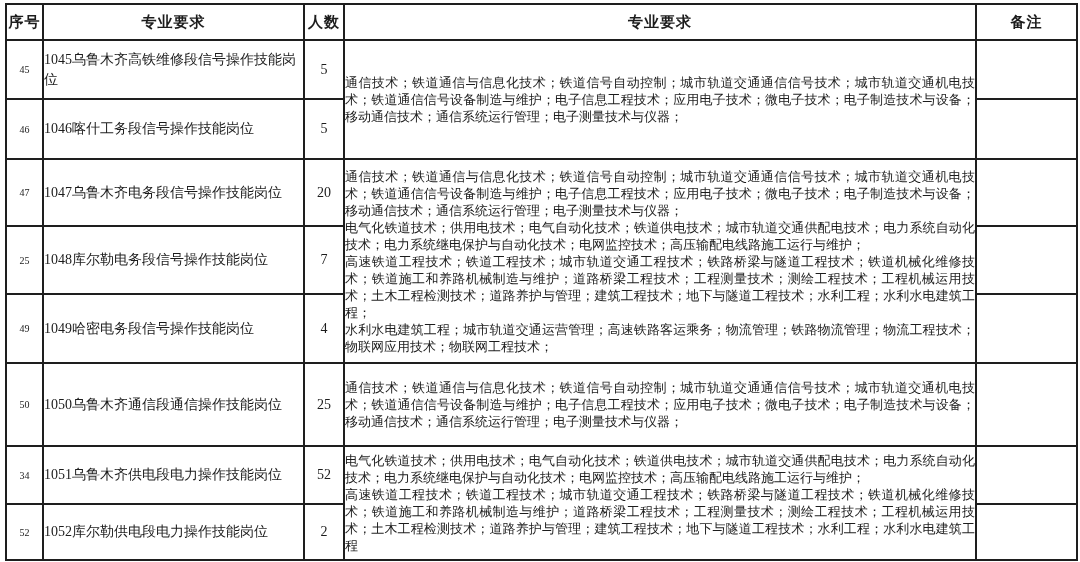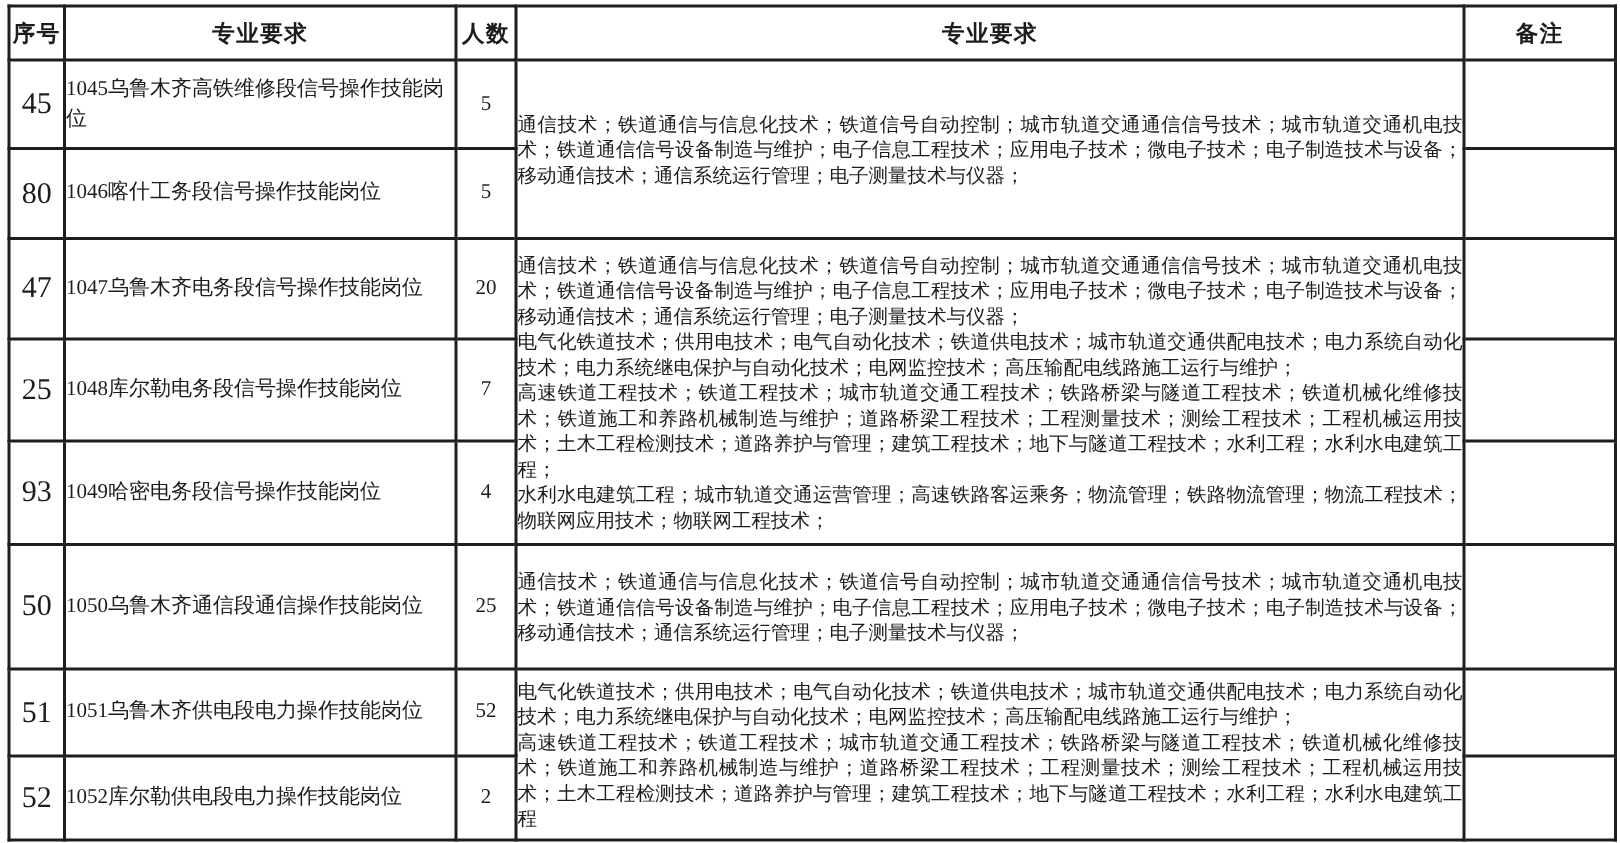--- a/index.html
+++ b/index.html
@@ -31,21 +31,21 @@
     vertical-align: middle;
   }
   th.hdr {
     font-size: 15px;
     font-weight: bold;
     text-align: center;
     letter-spacing: 1px;
   }
   td.no-cell {
     text-align: center;
-    font-size: 20px;
+    font-size: 10px;
   }
   td.count-cell {
     text-align: center;
     font-size: 14px;
   }
   td.pos-cell {
     text-align: left;
     font-size: 14px;
     line-height: 20px;
     padding: 2px 4px 2px 7px;
@@ -99,21 +99,21 @@
       <td class="no-cell">45</td>
       <td class="pos-cell">1045乌鲁木齐高铁维修段信号操作技能岗位</td>
       <td class="count-cell">5</td>
       <td class="req-cell" rowspan="2">
         <div class="para">通信技术；铁道通信与信息化技术；铁道信号自动控制；城市轨道交通通信信号技术；城市轨道交通机电技术；铁道通信信号设备制造与维护；电子信息工程技术；应用电子技术；微电子技术；电子制造技术与设备；移动通信技术；通信系统运行管理；电子测量技术与仪器；</div>
       </td>
       <td class="remark-cell"></td>
     </tr>
 
     <tr class="r46">
-      <td class="no-cell">80</td>
+      <td class="no-cell">46</td>
       <td class="pos-cell">1046喀什工务段信号操作技能岗位</td>
       <td class="count-cell">5</td>
       <td class="remark-cell"></td>
     </tr>
 
     <tr class="r47">
       <td class="no-cell">47</td>
       <td class="pos-cell">1047乌鲁木齐电务段信号操作技能岗位</td>
       <td class="count-cell">20</td>
       <td class="req-cell" rowspan="3">
@@ -126,38 +126,38 @@
     </tr>
 
     <tr class="r48">
       <td class="no-cell">25</td>
       <td class="pos-cell">1048库尔勒电务段信号操作技能岗位</td>
       <td class="count-cell">7</td>
       <td class="remark-cell"></td>
     </tr>
 
     <tr class="r49">
-      <td class="no-cell">93</td>
+      <td class="no-cell">49</td>
       <td class="pos-cell">1049哈密电务段信号操作技能岗位</td>
       <td class="count-cell">4</td>
       <td class="remark-cell"></td>
     </tr>
 
     <tr class="r50">
       <td class="no-cell">50</td>
       <td class="pos-cell">1050乌鲁木齐通信段通信操作技能岗位</td>
       <td class="count-cell">25</td>
       <td class="req-cell">
         <div class="para">通信技术；铁道通信与信息化技术；铁道信号自动控制；城市轨道交通通信信号技术；城市轨道交通机电技术；铁道通信信号设备制造与维护；电子信息工程技术；应用电子技术；微电子技术；电子制造技术与设备；移动通信技术；通信系统运行管理；电子测量技术与仪器；</div>
       </td>
       <td class="remark-cell"></td>
     </tr>
 
     <tr class="r51">
-      <td class="no-cell">51</td>
+      <td class="no-cell">34</td>
       <td class="pos-cell">1051乌鲁木齐供电段电力操作技能岗位</td>
       <td class="count-cell">52</td>
       <td class="req-cell" rowspan="2">
         <div class="para">电气化铁道技术；供用电技术；电气自动化技术；铁道供电技术；城市轨道交通供配电技术；电力系统自动化技术；电力系统继电保护与自动化技术；电网监控技术；高压输配电线路施工运行与维护；</div>
         <div class="para">高速铁道工程技术；铁道工程技术；城市轨道交通工程技术；铁路桥梁与隧道工程技术；铁道机械化维修技术；铁道施工和养路机械制造与维护；道路桥梁工程技术；工程测量技术；测绘工程技术；工程机械运用技术；土木工程检测技术；道路养护与管理；建筑工程技术；地下与隧道工程技术；水利工程；水利水电建筑工程</div>
       </td>
       <td class="remark-cell"></td>
     </tr>
 
     <tr class="r52">

